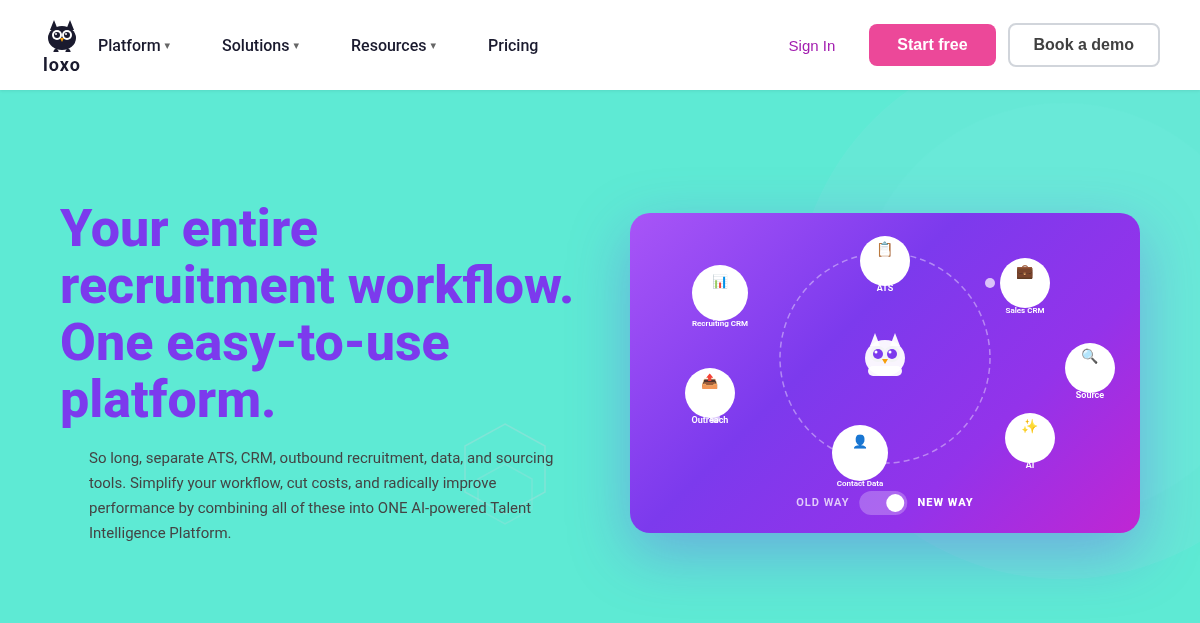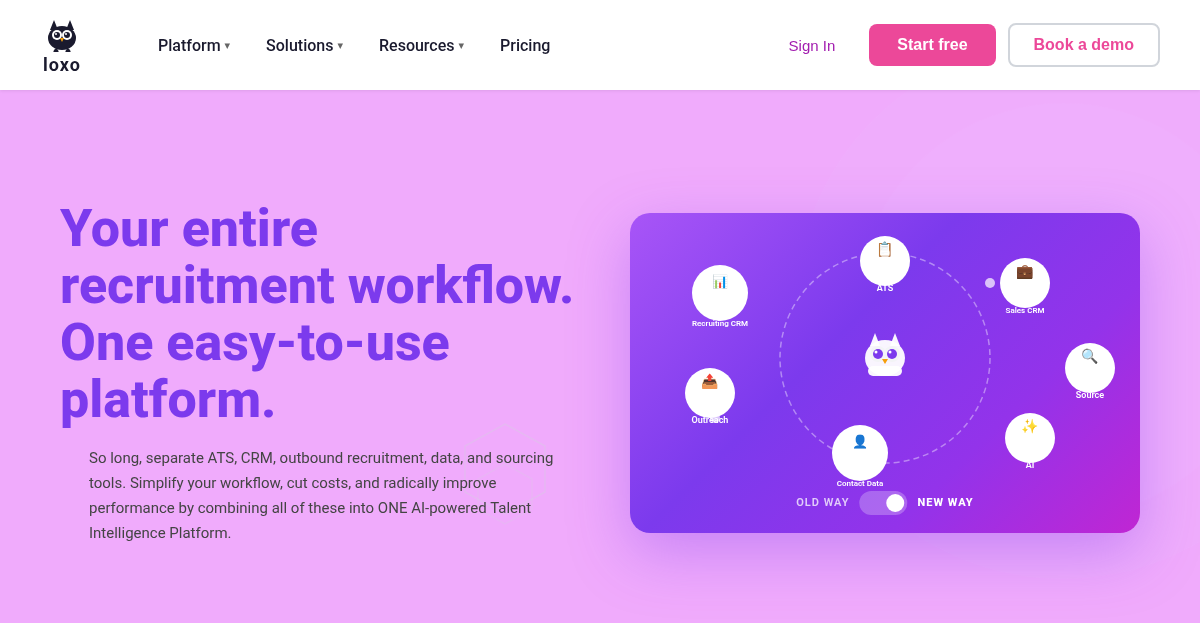--- a/index.html
+++ b/index.html
@@ -13,37 +13,36 @@
       height: 90px;
       background: #fff;
       box-shadow: 0 1px 3px rgba(0,0,0,0.08);
       position: relative;
       z-index: 10;
     }
     .logo-area {
       display: flex;
       flex-direction: column;
       align-items: center;
-      margin-right: 60px;
     }
     .logo-icon {
       width: 44px;
       height: 36px;
     }
     .logo-text {
       font-size: 18px;
       font-weight: 700;
       color: #1a1a2e;
       letter-spacing: 1px;
       margin-top: 2px;
     }
     .nav-links {
       display: flex;
       align-items: center;
-      gap: 8px;
+      gap: 24px;
       flex: 1;
     }
     .nav-item {
       display: flex;
       align-items: center;
       gap: 4px;
       padding: 8px 14px;
       font-size: 16px;
       font-weight: 500;
       color: #1a1a2e;
@@ -77,36 +76,36 @@
       color: #fff;
       background: #ec4899;
       border: none;
       border-radius: 8px;
       cursor: pointer;
     }
     .book-demo-btn {
       padding: 11px 24px;
       font-size: 16px;
       font-weight: 600;
-      color: #ec4899;
+      color: #404040;
       background: #fff;
       border: 2px solid #d1d5db;
       border-radius: 8px;
       cursor: pointer;
     }
 
     
     .main-content {
       display: flex;
       align-items: center;
       padding: 40px 60px 8px 60px;
       height: calc(623px - 90px);
       position: relative;
       overflow: hidden;
-      background: #f0abfc;
+      background: #5eead4;
     }
 
     
     .bg-shape {
       position: absolute;
       right: -20px;
       top: -80px;
       width: 520px;
       height: 600px;
       opacity: 0.12;

